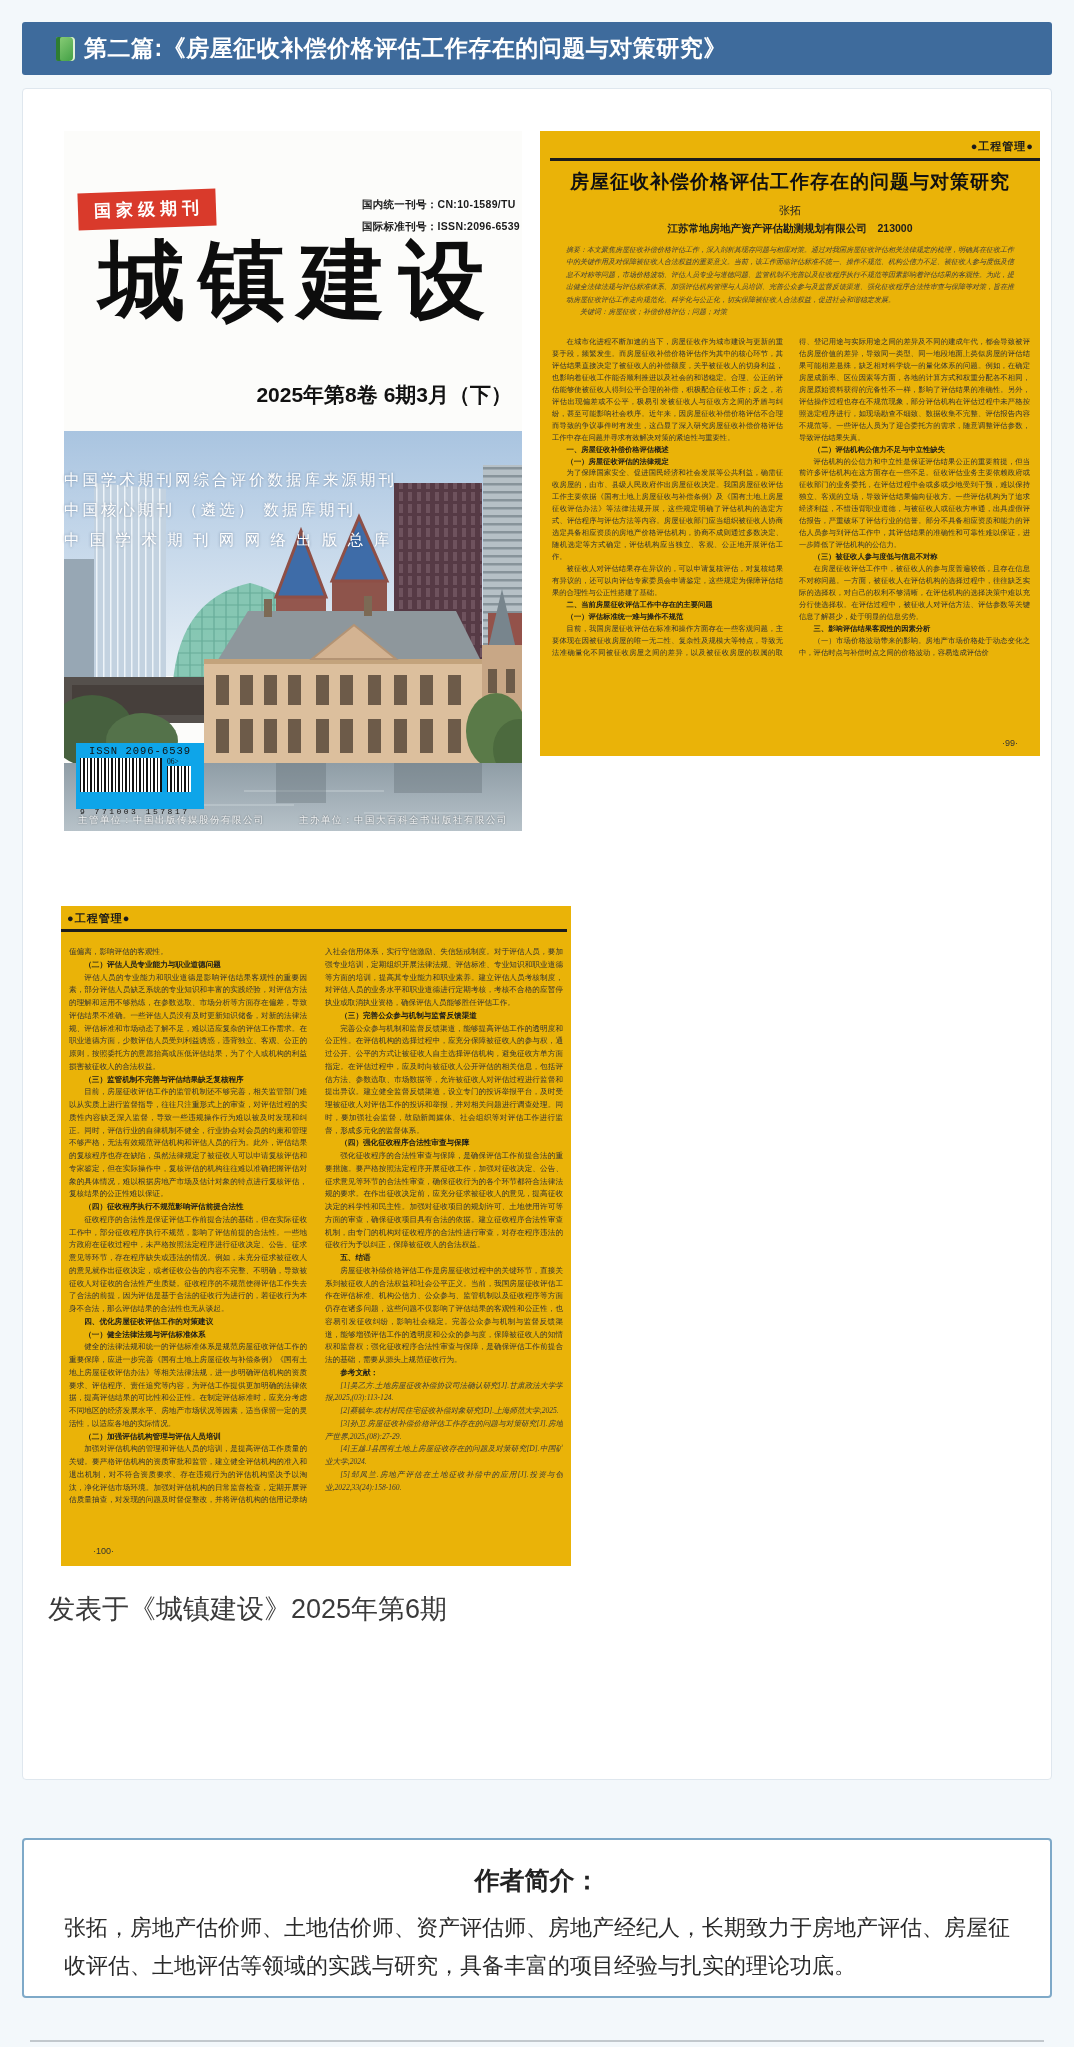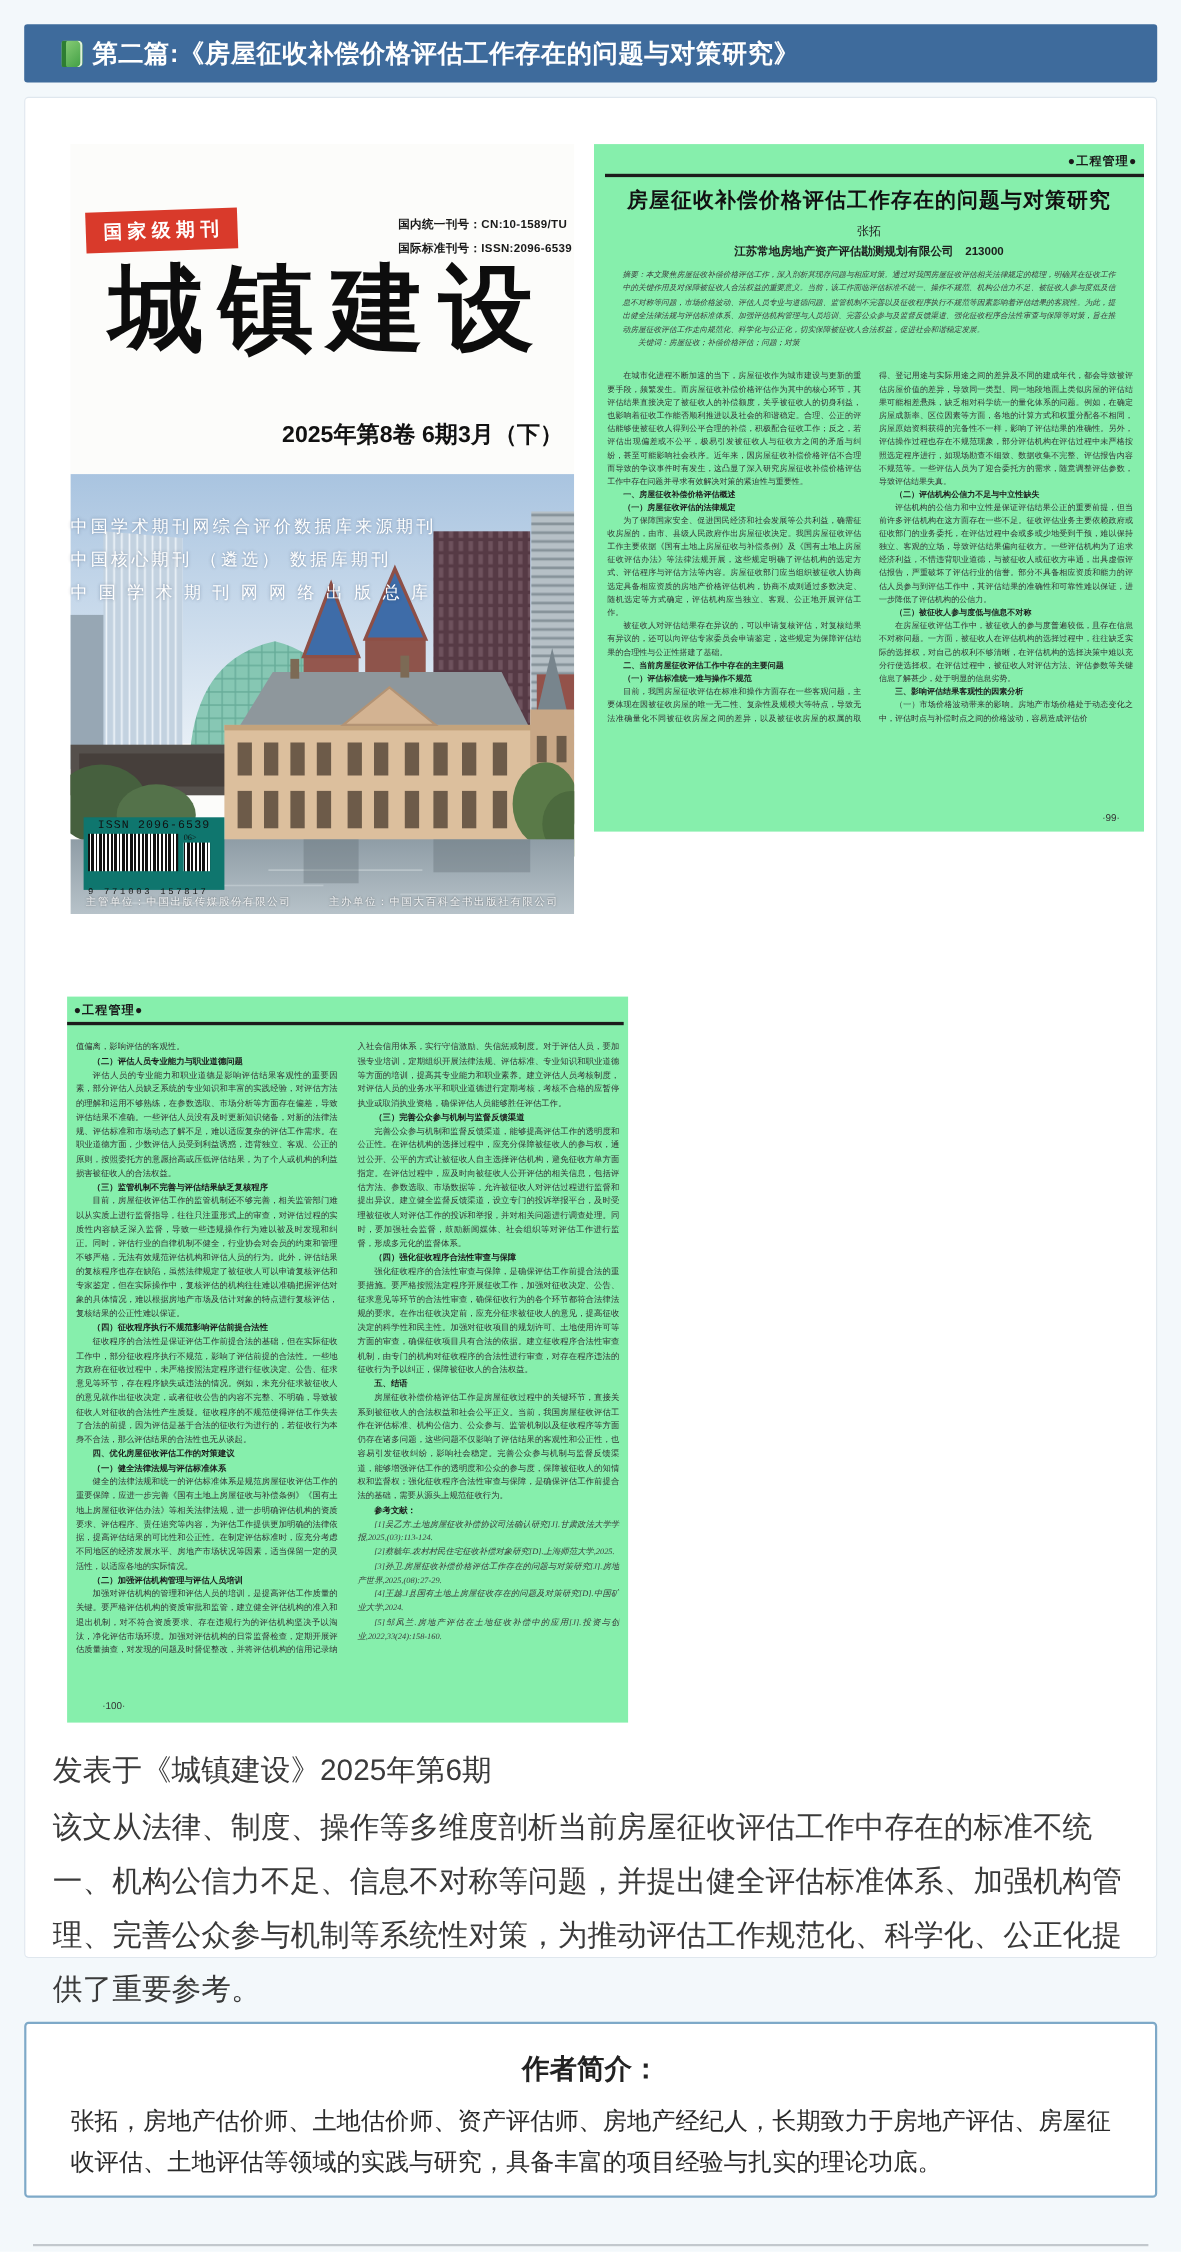--- a/index.html
+++ b/index.html
@@ -40,38 +40,38 @@
   }
   .cover-info{position:absolute;right:2px;top:62px;font-size:10.5px;font-weight:bold;
     color:#1a1a1a;line-height:2.1;letter-spacing:.3px;}
   .cover-title{position:absolute;left:0;right:0;top:92px;text-align:center;
     font-size:86px;font-weight:900;color:#0d0d0d;letter-spacing:14px;padding-left:12px;
     white-space:nowrap;}
   .cover-issue{position:absolute;right:10px;top:250px;font-size:21px;font-weight:bold;color:#111;}
   .cover-photo{position:absolute;left:0;top:300px;width:458px;height:400px;}
   .photo-captions{position:absolute;left:0;right:0;top:334px;text-align:left;color:#fff;
     font-size:15.5px;letter-spacing:3px;line-height:1.95;text-shadow:0 0 3px rgba(30,50,80,.45);}
-  .barcode{position:absolute;left:12px;top:612px;width:128px;height:66px;background:#0f766e;
+  .barcode{position:absolute;left:12px;top:612px;width:128px;height:66px;background:#0ea5e9;
     padding:2px 4px;box-sizing:border-box;}
   .bc-issn{font-family:"Liberation Mono","DejaVu Sans Mono",monospace;font-size:10.5px;
     letter-spacing:1px;color:#111;text-align:center;}
   .bc-bars-row{display:flex;align-items:flex-end;height:34px;margin-top:1px;}
   .bc-bars{height:100%;
     background:repeating-linear-gradient(90deg,#111 0,#111 1.5px,#fff 1.5px,#fff 3px,#111 3px,#111 5.5px,#fff 5.5px,#fff 7px);}
   .bc-bars.main{width:82px;}
   .bc-right{display:flex;flex-direction:column;align-items:flex-start;margin-left:5px;}
   .bc-suffix{font-size:7.5px;font-family:Liberation Serif, serif;color:#111;}
   .bc-bars.ext{width:24px;height:26px;}
   .bc-digits{font-family:"Liberation Mono","DejaVu Sans Mono",monospace;font-size:8px;
     letter-spacing:2.5px;color:#111;margin-top:15px;}
   .cover-organizers{position:absolute;left:0;right:0;top:683px;display:flex;
     justify-content:space-between;padding:0 14px;box-sizing:border-box;
     color:#f1f3f4;font-size:9.5px;letter-spacing:1.5px;text-shadow:0 0 2px rgba(0,0,0,.5);}
   
-  .scan{position:absolute;background:#86efac;color:#333;}
+  .scan{position:absolute;background:#eab308;color:#333;}
   .page99{left:517px;top:42px;width:500px;height:625px;}
   .page100{left:38px;top:817px;width:510px;height:660px;}
   .col-tag{position:absolute;font-size:11px;font-weight:bold;color:#1a1a1a;letter-spacing:1px;}
   .page99 .col-tag{right:6px;top:8px;}
   .page100 .col-tag{left:6px;top:5px;}
   .rule{position:absolute;height:3px;background:#1c1c1c;}
   .page99 .rule{left:10px;right:0;top:27px;}
   .page100 .rule{left:0;right:4px;top:23px;}
   .p-title{position:absolute;left:0;right:0;top:38px;text-align:center;
     font-size:19px;font-weight:bold;color:#111;letter-spacing:1px;}
@@ -297,21 +297,20 @@
         <div class="blk ref">[2]蔡毓年.农村村民住宅征收补偿对象研究[D].上海师范大学,2025.</div>
         <div class="blk ref">[3]孙卫.房屋征收补偿价格评估工作存在的问题与对策研究[J].房地产世界,2025,(08):27-29.</div>
         <div class="blk ref">[4]王越.J县国有土地上房屋征收存在的问题及对策研究[D].中国矿业大学,2024.</div>
         <div class="blk ref">[5]邹凤兰.房地产评估在土地征收补偿中的应用[J].投资与创业,2022,33(24):158-160.</div>
       </div>
     <div class="pagenum">·100·</div>
   </div>
 
   <div class="caption">
     <div class="caption-line1">发表于《城镇建设》2025年第6期</div>
-    <div class="caption-body">该文从法律、制度、操作等多维度剖析当前房屋征收评估工作中存在的标准不统一、机构公信力不足、信息不对称等问题，并提出健全评估标准体系、加强机构管理、完善公众参与机制等系统性对策，为推动评估工作规范化、科学化、公正化提供了重要参考。</div>
   </div>
 </div>
 
 <div class="bio-card">
   <div class="bio-title">作者简介：</div>
   <div class="bio-body">张拓，房地产估价师、土地估价师、资产评估师、房地产经纪人，长期致力于房地产评估、房屋征收评估、土地评估等领域的实践与研究，具备丰富的项目经验与扎实的理论功底。</div>
 </div>
 
 <div class="bottom-divider"></div>
 

